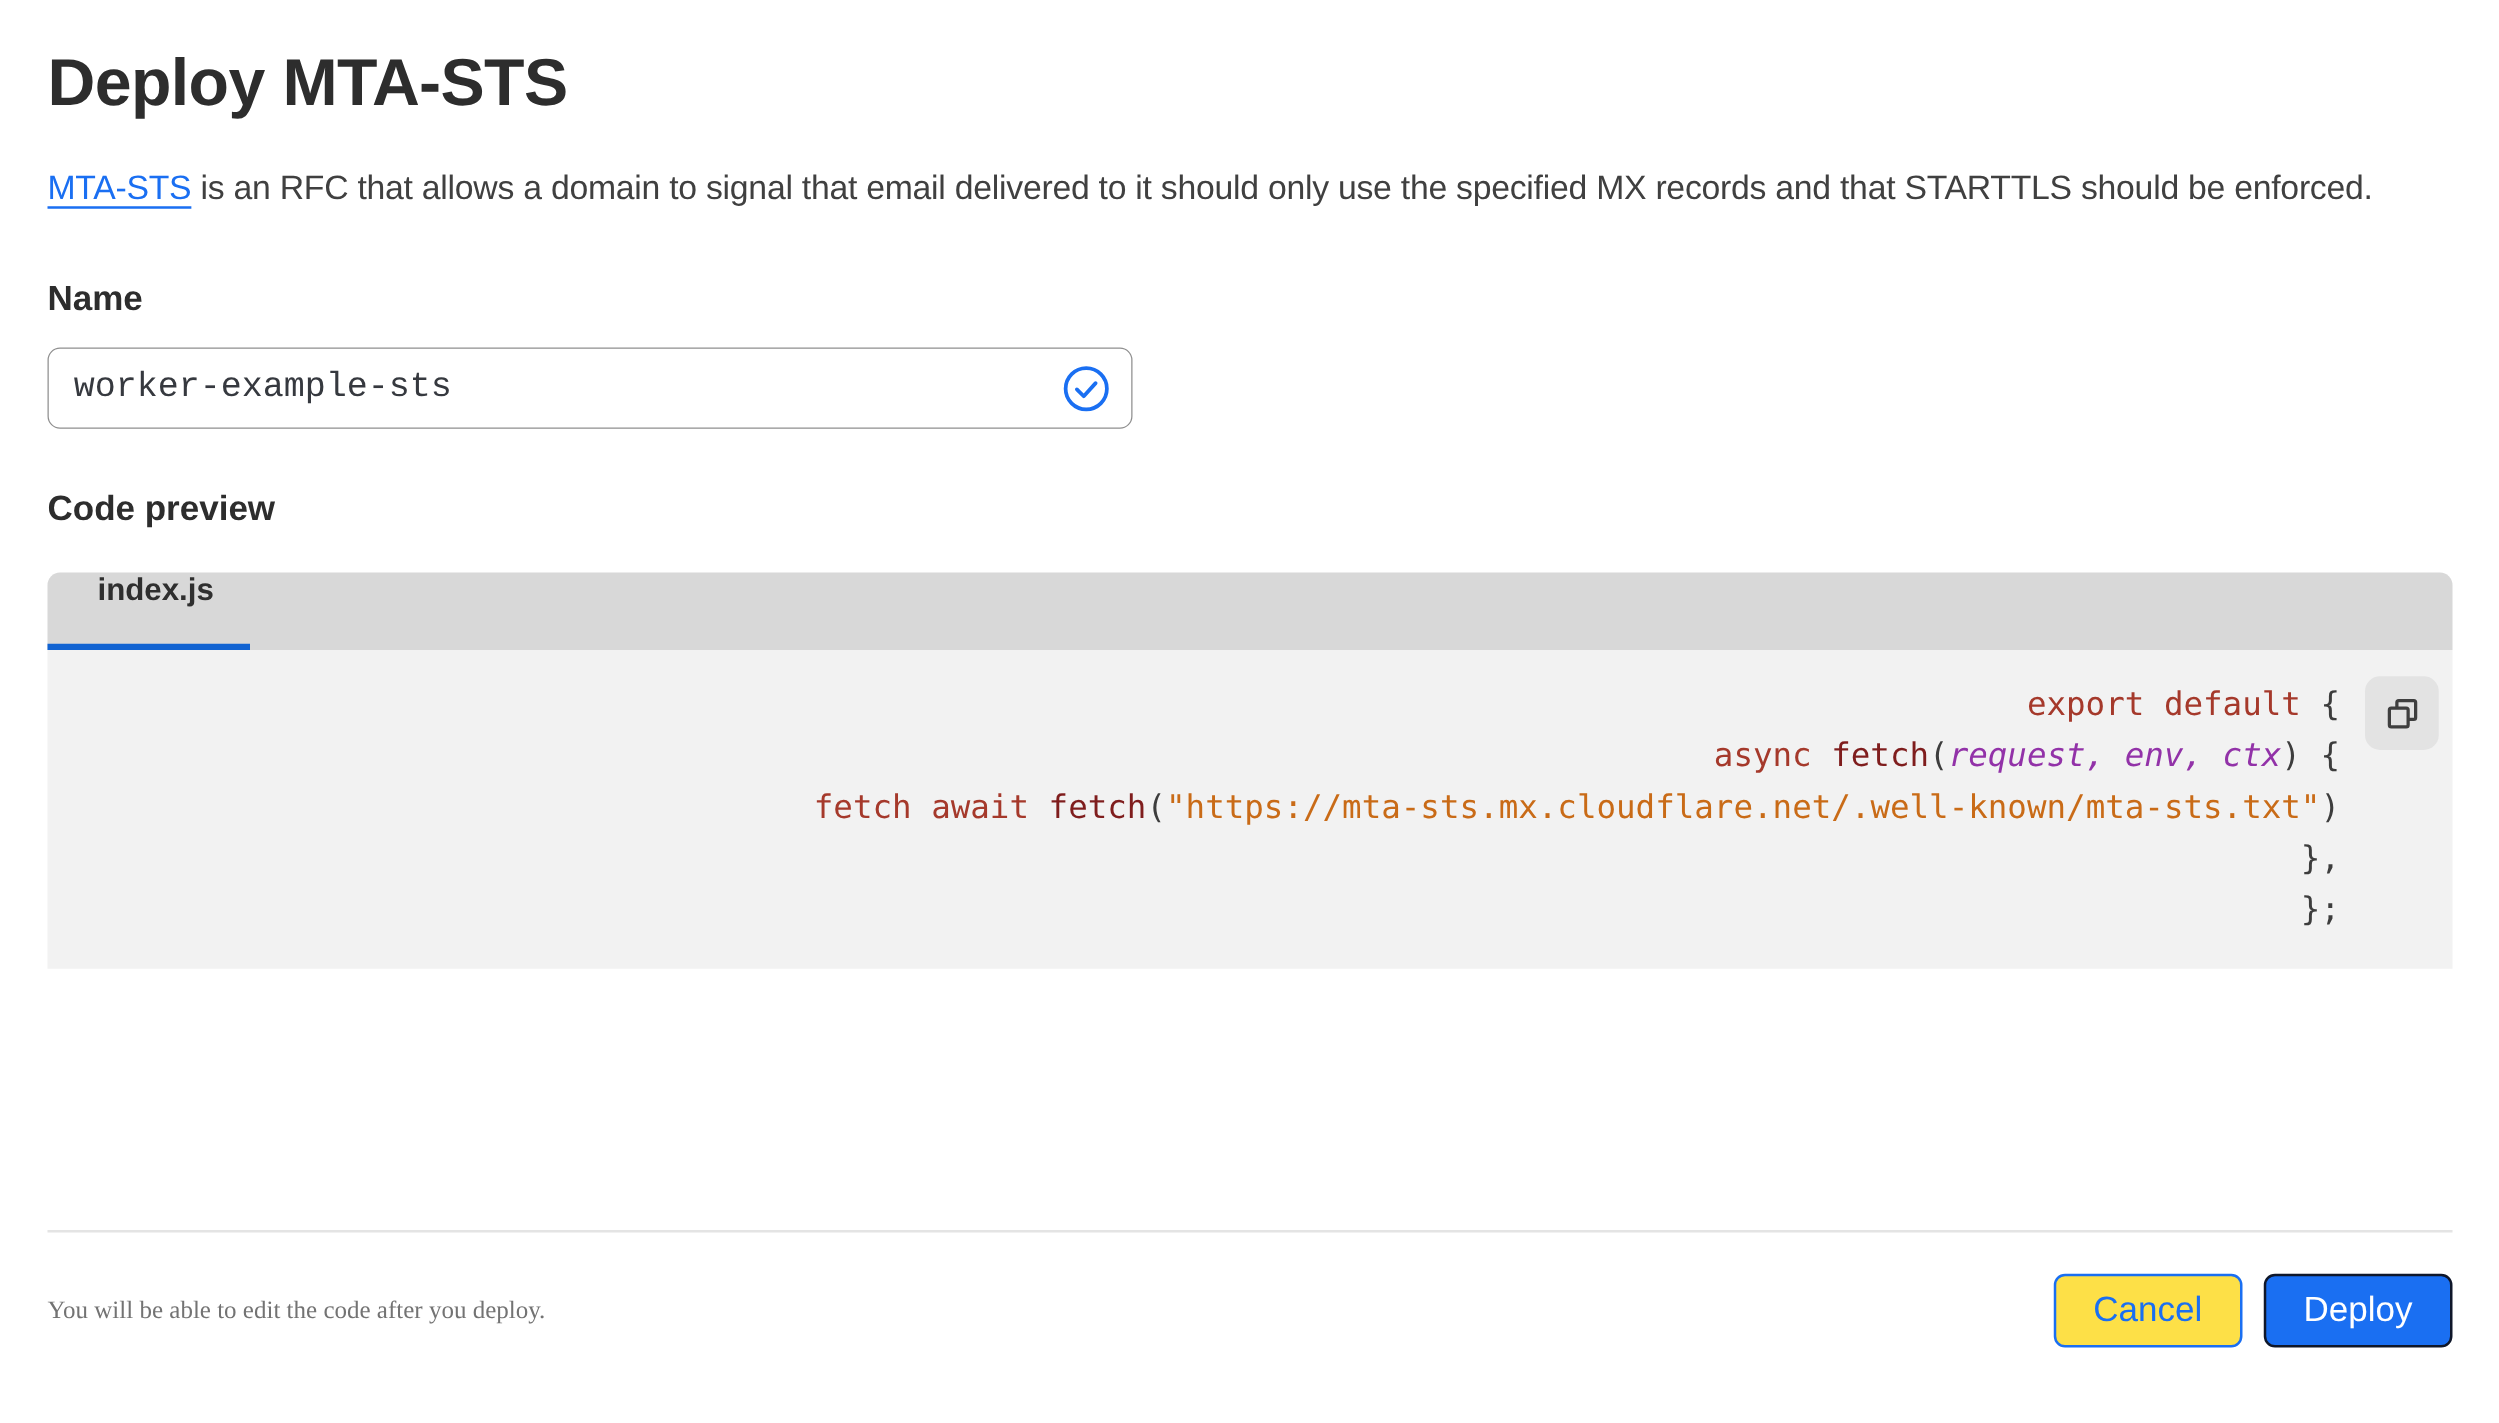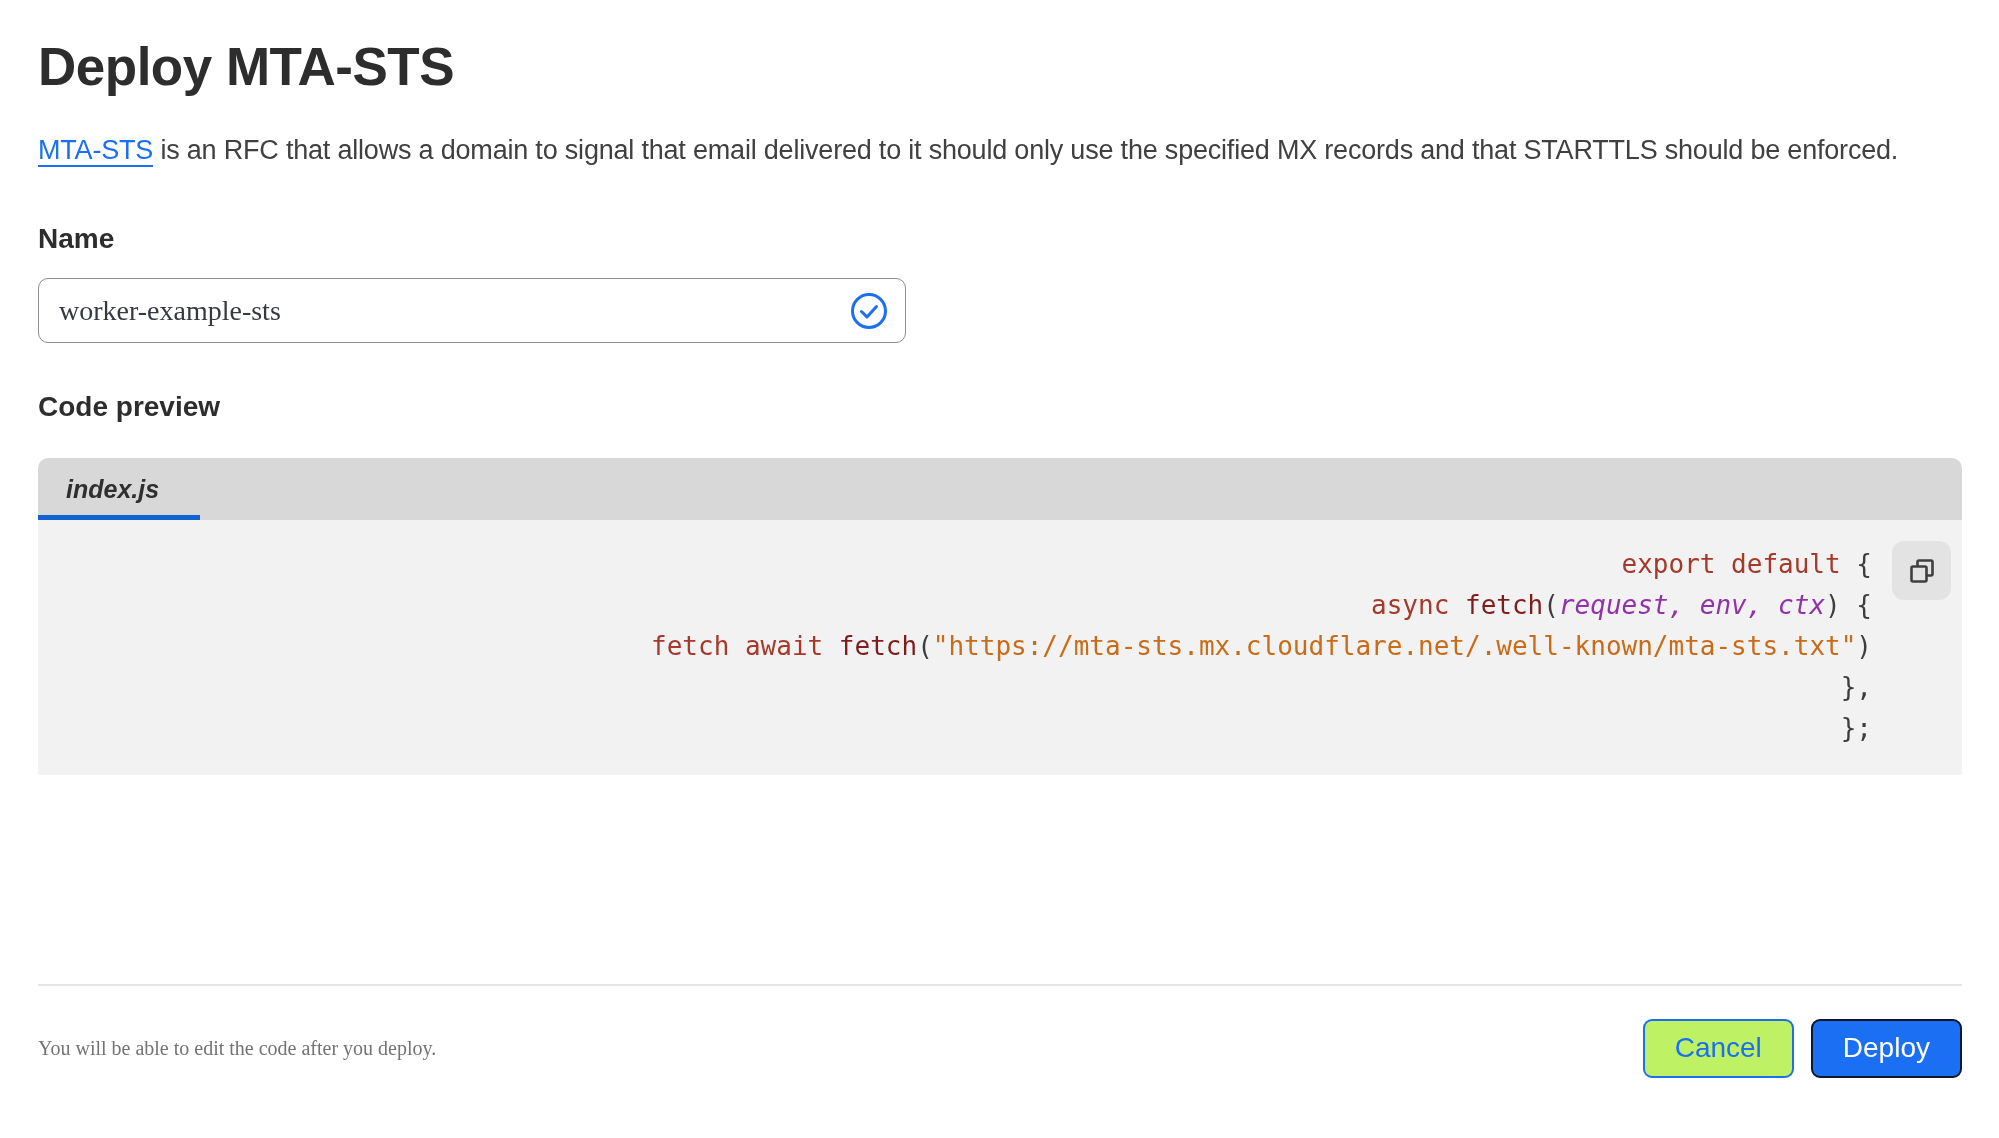--- a/index.html
+++ b/index.html
@@ -45,21 +45,21 @@
     position: relative;
     margin-top: 23px;
     width: 868px;
     height: 65px;
   }
   .name-input {
     width: 100%;
     height: 100%;
     border: 1.5px solid #8f8f8f;
     border-radius: 10px;
-    font-family: Liberation Serif, serif;
+    font-family: Liberation Mono, monospace;
     font-size: 28px;
     color: #36393f;
     padding: 0 70px 0 20px;
     outline: none;
     background: #ffffff;
   }
   .valid-icon {
     position: absolute;
     right: 18px;
     top: 50%;
@@ -81,25 +81,23 @@
   .tab-bar {
     height: 62px;
     background: #d8d8d8;
     border-radius: 10px 10px 0 0;
     display: flex;
     align-items: stretch;
   }
   .tab {
     position: relative;
     display: flex;
-    align-items: center;
-    padding: 0 28px;
+    padding: 0 40px;
     min-width: 162px;
     cursor: pointer;
-    font-style: italic;
   }
   .tab-label {
     font-size: 25px;
     font-weight: 700;
     color: #2f2f2f;
   }
   .tab-indicator {
     position: absolute;
     left: 0;
     bottom: 0;
@@ -174,21 +172,21 @@
     padding: 0 30px;
     border-radius: 9px;
     font-family: "Liberation Sans", sans-serif;
     font-size: 28px;
     display: flex;
     align-items: center;
     justify-content: center;
     cursor: pointer;
   }
   .btn-secondary {
-    background: #bef264;
+    background: #fde047;
     border: 2px solid #1a6ff2;
     color: #1a6ff2;
   }
   .btn-primary {
     background: #1a6ff2;
     border: 2px solid #0f172a;
     color: #ffffff;
   }
 </style>
 </head>

